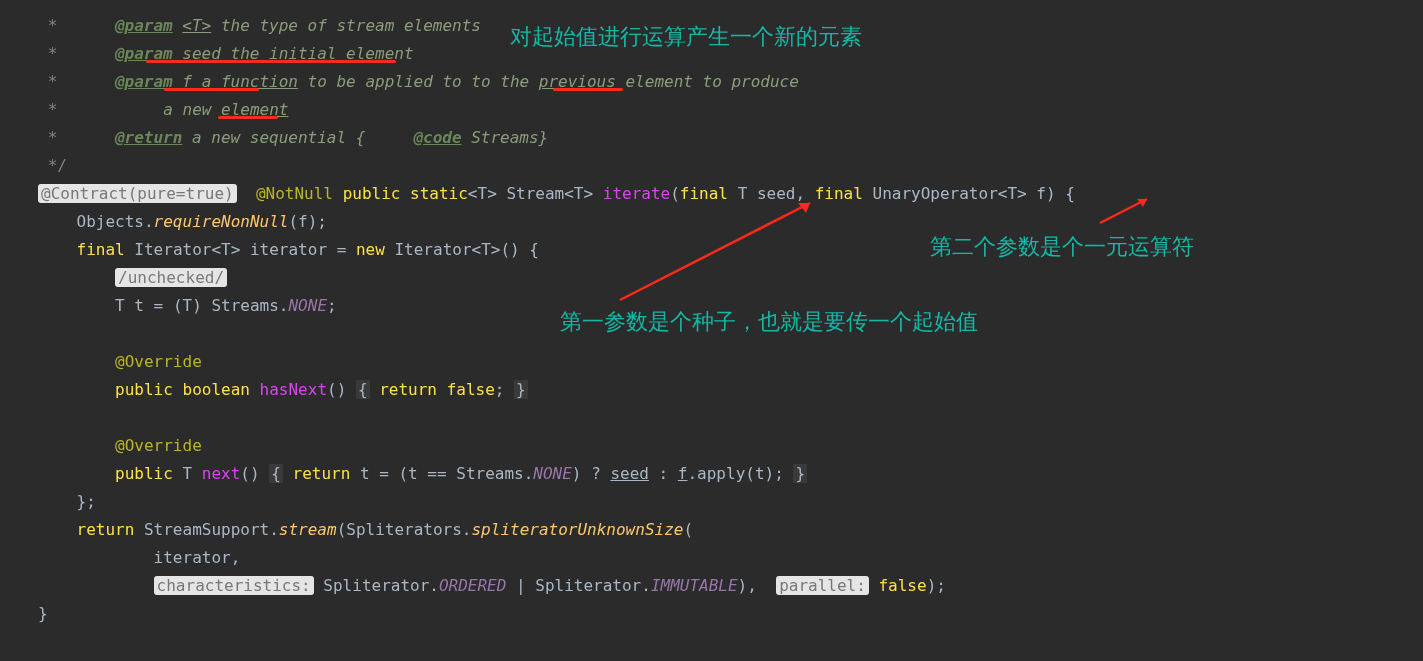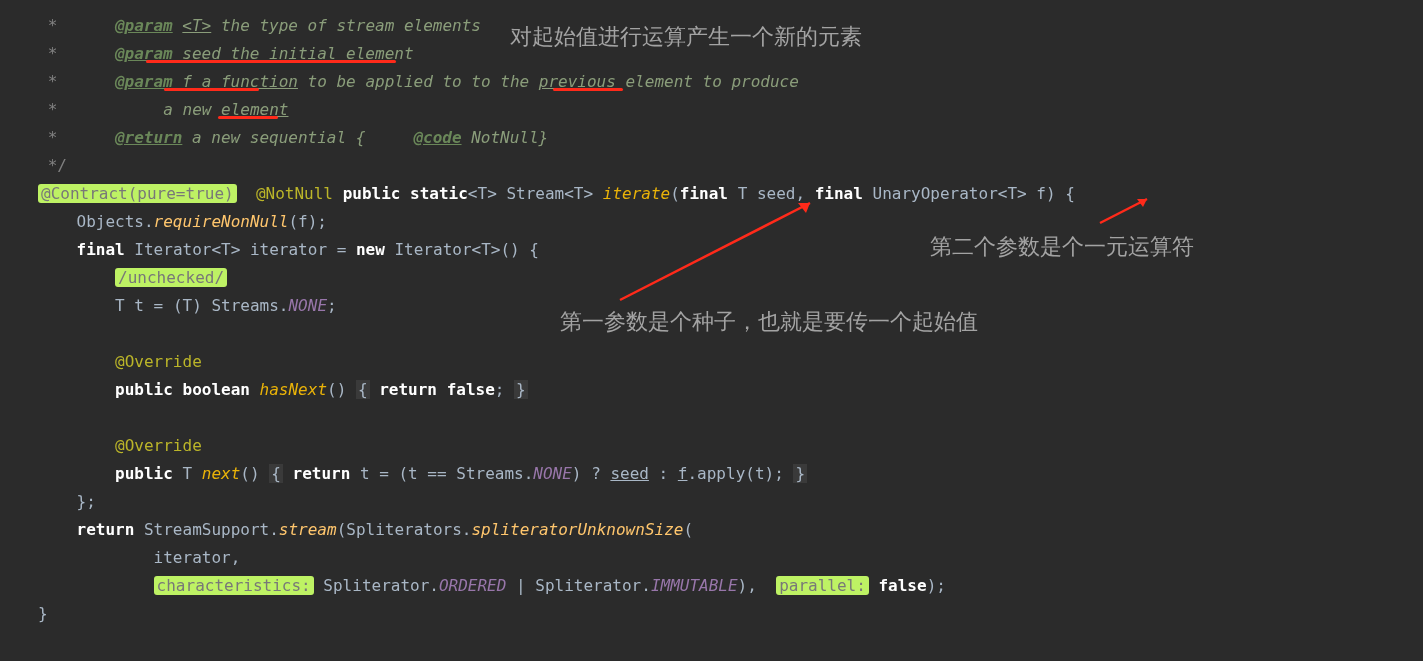--- a/index.html
+++ b/index.html
@@ -16,33 +16,33 @@
     }
     .line { 
       white-space: pre;
       line-height: 28px;
       padding-left: 38px;
     }
     .comment { color: #808080; }
     .doctag { color: #6a8759; font-weight: bold; font-style: italic; text-decoration: underline; margin-left: 48px; }
     .docparam { color: #8a9d7a; font-style: italic; text-decoration: underline; }
     .doctext { color: #8a9d7a; font-style: italic; margin-top: 25px; }
-    .kw { color: #ffffff; font-weight: bold; }
-    .method { color: #eab308; font-style: italic; }
+    .kw { color: #fde047; }
+    .method { color: #d946ef; }
     .italic-m { color: #ffc66d; font-style: italic; }
     .static-f { color: #9876aa; font-style: italic; margin-top: 44px; }
     .anno { color: #bbb529; text-align: center; }
-    .hint { color: #787878; background: #bef264; border-radius: 3px; padding: 0 3px;}
+    .hint { color: #787878; background: #e5e5e5; border-radius: 3px; padding: 0 3px;}
     .paramname { color: #a9b7c6; }
     .type { color: #a9b7c6; }
     .bracegrey { background: #3a3a3a; color:#a9b7c6; padding: 0 2px;}
     .underline-var { text-decoration: underline; text-decoration-color:#a9b7c6;}
     .red-note {
       position: absolute;
-      color: #a3a3a3;
+      color: #14b8a6;
       font-family: 'SimSun', serif;
       font-size: 22px;
       font-weight: normal;
       pointer-events: none;
     }
     svg.red-arrow { position:absolute; pointer-events:none; }
     .red-line {
       position:absolute;
       height:3px;
       background:#ff2a1a;
@@ -54,21 +54,21 @@
 <body>
 
 <div class="line"><span class="comment"> * </span><span class="doctag">@param</span><span class="doctext"> </span><span class="docparam">&lt;T&gt;</span><span class="doctext"> the type of stream elements</span></div>
 
 <div class="line"><span class="comment"> * </span><span class="doctag">@param</span><span class="doctext"> </span><span class="docparam">seed</span><span class="doctext"> the initial element</span></div>
 
 <div class="line"><span class="comment"> * </span><span class="doctag">@param</span><span class="doctext"> </span><span class="docparam">f</span><span class="doctext"> </span><span class="docparam">a function</span><span class="doctext"> to be applied to to the </span><span class="docparam">previou</span><span class="doctext">s element to produce</span></div>
 
 <div class="line"><span class="comment"> *           </span><span class="doctext">a new </span><span class="docparam">element</span></div>
 
-<div class="line"><span class="comment"> * </span><span class="doctag">@return</span><span class="doctext"> a new sequential {</span><span class="doctag">@code</span><span class="doctext"> NotNull}</span></div>
+<div class="line"><span class="comment"> * </span><span class="doctag">@return</span><span class="doctext"> a new sequential {</span><span class="doctag">@code</span><span class="doctext"> Streams}</span></div>
 
 <div class="line"><span class="comment"> */</span></div>
 
 <div class="line"><span class="hint">@Contract(pure=true)</span>  <span class="anno">@NotNull</span> <span class="kw">public</span> <span class="kw">static</span><span class="type">&lt;<span>T</span>&gt; </span><span class="type">Stream</span><span class="type">&lt;<span>T</span>&gt; </span><span class="method">iterate</span><span>(</span><span class="kw">final</span> <span class="type">T</span> <span class="paramname">seed</span><span>, </span><span class="kw">final</span> <span class="type">UnaryOperator</span><span class="type">&lt;<span>T</span>&gt; </span><span class="paramname">f</span><span>) {</span></div>
 
 <div class="line">    <span>Objects.</span><span class="italic-m">requireNonNull</span><span>(f);</span></div>
 
 <div class="line">    <span class="kw">final</span> <span class="type">Iterator</span><span>&lt;<span>T</span>&gt; </span><span>iterator</span> = <span class="kw">new</span> <span class="type">Iterator</span><span>&lt;<span>T</span>&gt;() {</span></div>
 
 <div class="line">        <span class="hint">/unchecked/</span></div>

